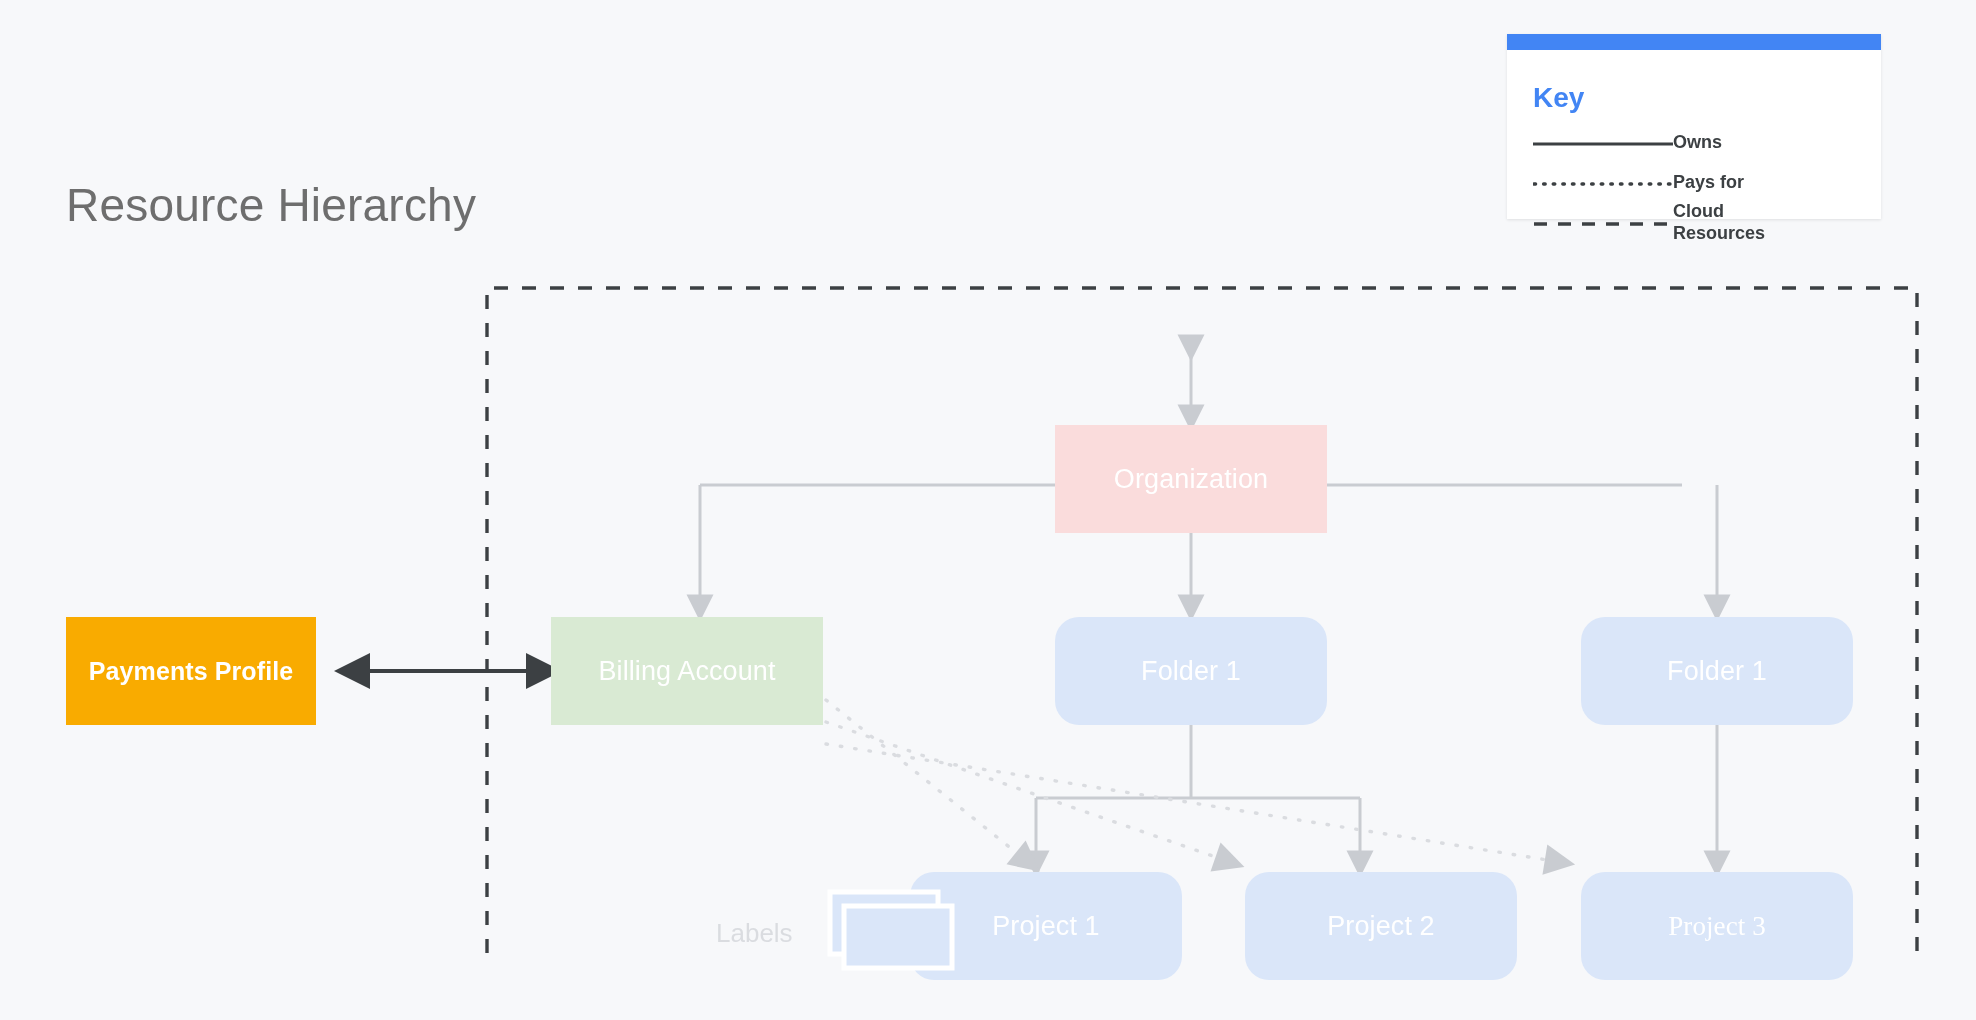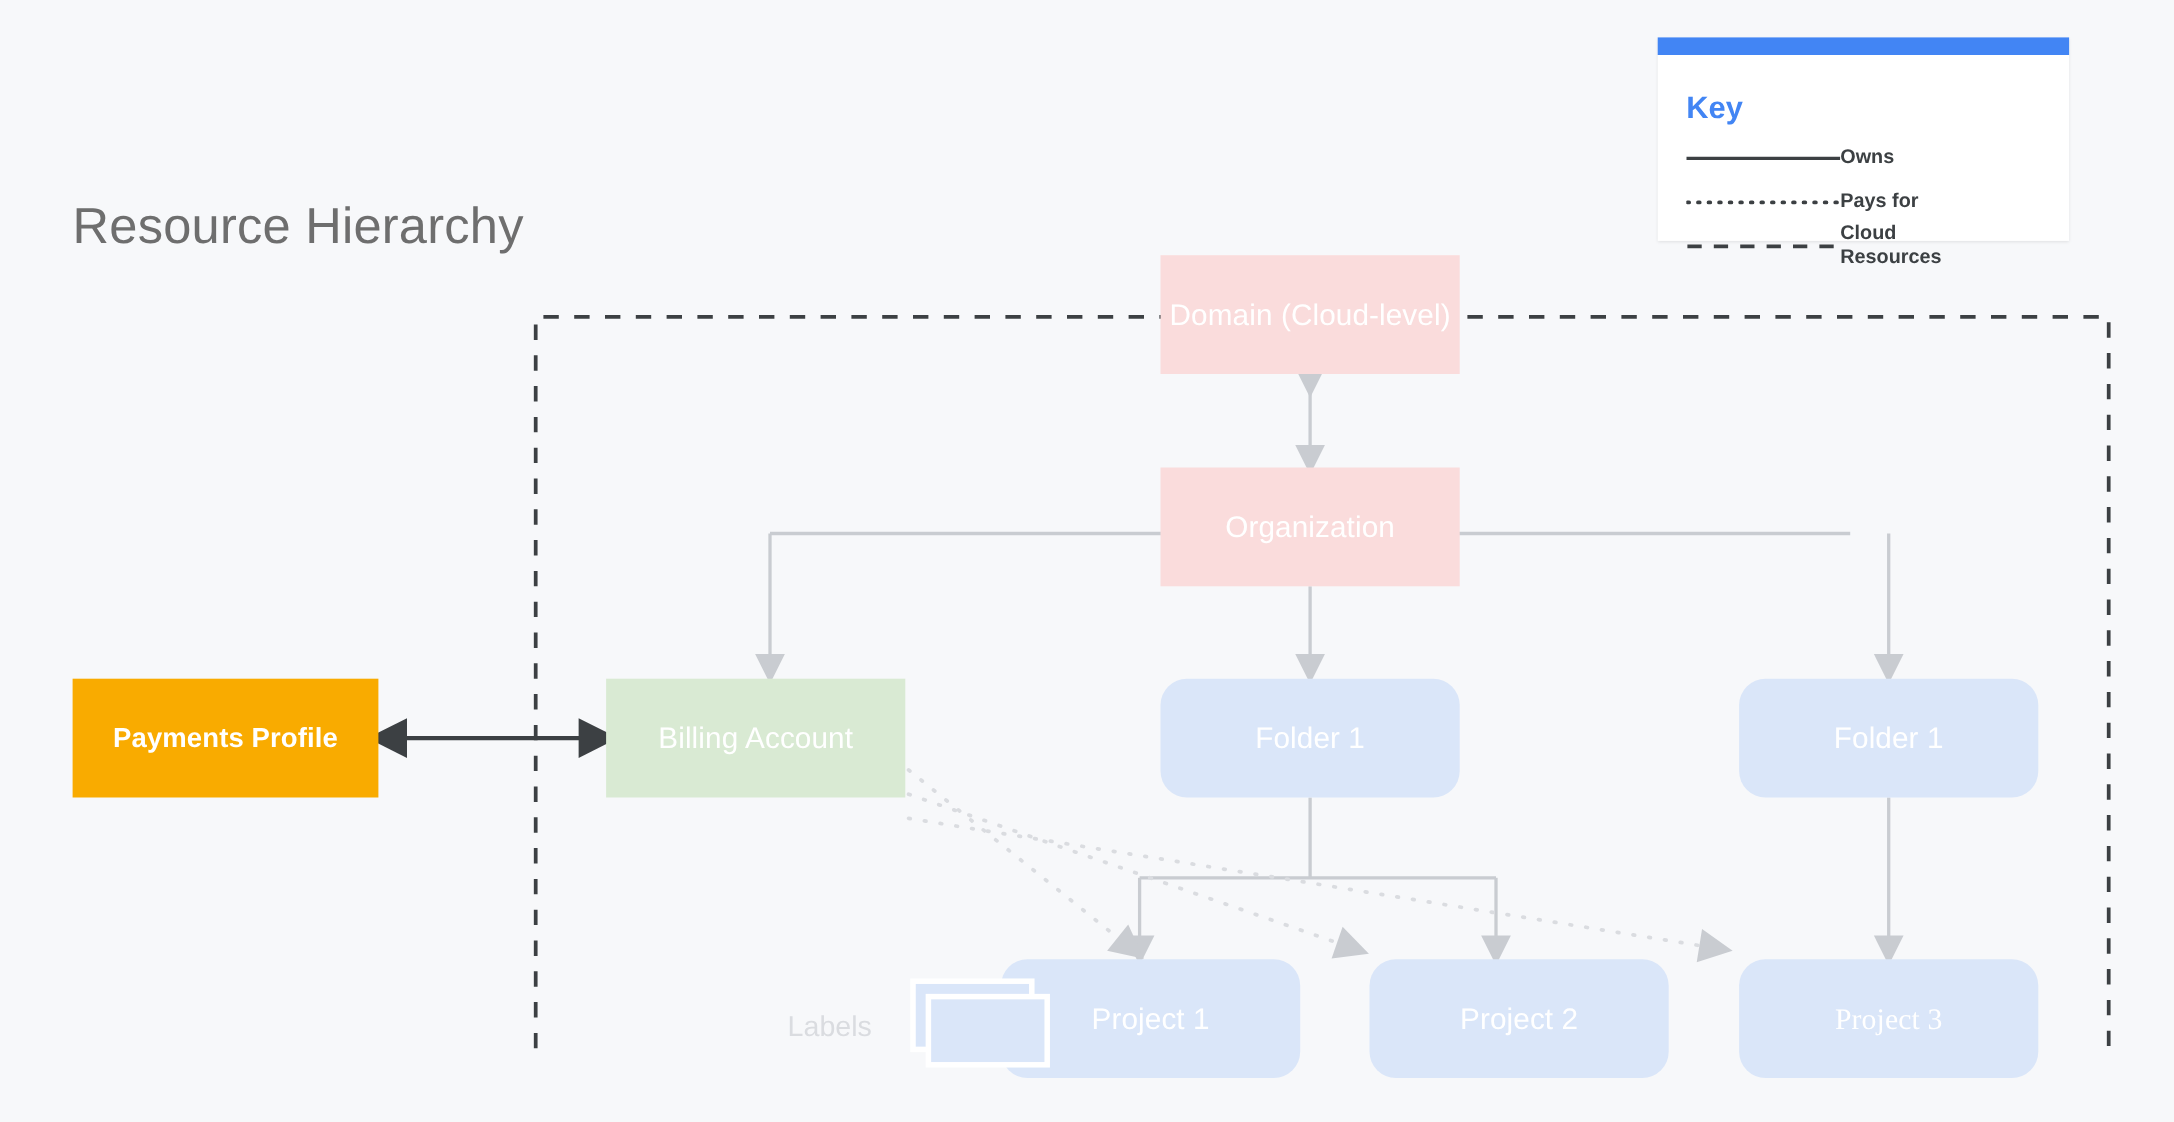--- a/index.html
+++ b/index.html
@@ -163,37 +163,36 @@
           <svg width="140" height="20" viewBox="0 0 140 20">
             <line x1="1" y1="12" x2="139" y2="12" stroke="#3c4043" stroke-width="3.4" stroke-dasharray="13 11"></line>
           </svg>
         </span>
         <span class="key-label">Cloud Resources</span>
       </div>
 
     </div>
   </div>
 
-  <div class="node pink" style="left:1055px; top:232px; width:272px; height:108px;">Domain (Cloud-level)</div>
 
   <div class="node pink" style="left:1055px; top:425px; width:272px; height:108px;">Organization</div>
 
   <div class="node green" style="left:551px; top:617px; width:272px; height:108px;">Billing Account</div>
 
   <div class="node blue" style="left:1055px; top:617px; width:272px; height:108px;">Folder 1</div>
 
   <div class="node blue" style="left:1581px; top:617px; width:272px; height:108px;">Folder 1</div>
 
   <div class="node blue" style="left:910px; top:872px; width:272px; height:108px;">Project 1</div>
 
   <div class="node blue" style="left:1245px; top:872px; width:272px; height:108px;text-align:right;">Project 2</div>
 
   <div class="node blue" style="left:1581px; top:872px; width:272px; height:108px;font-family:Liberation Serif, serif;">Project 3</div>
 
-  <div class="node amber" style="left:66px; top:617px; width:278px; height:108px;text-align:center;">Payments Profile</div>
+  <div class="node amber" style="left:66px; top:617px; width:250px; height:108px;text-align:center;">Payments Profile</div>
 
   <div class="labels-text">Labels</div>
   <span class="layers-icon">
     <svg width="136" height="90" viewBox="0 0 136 90">
       <rect x="4" y="4" width="108" height="62" fill="#dae6f9" stroke="#ffffff" stroke-width="5"></rect>
       <rect x="18" y="18" width="108" height="62" fill="#dae6f9" stroke="#ffffff" stroke-width="5"></rect>
     </svg>
   </span>
 
 </div>

